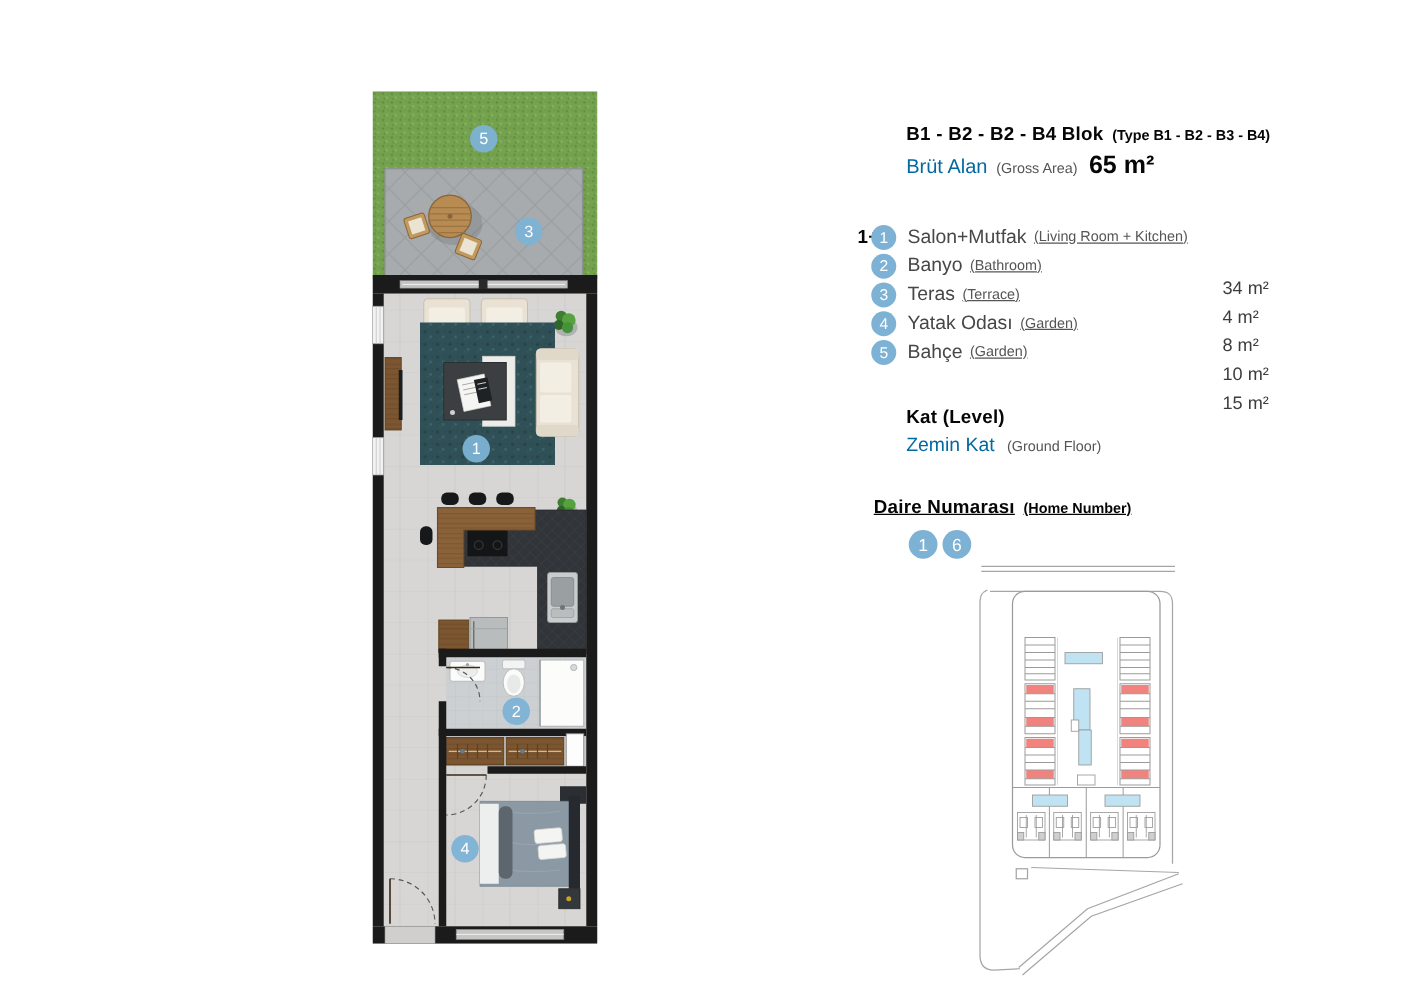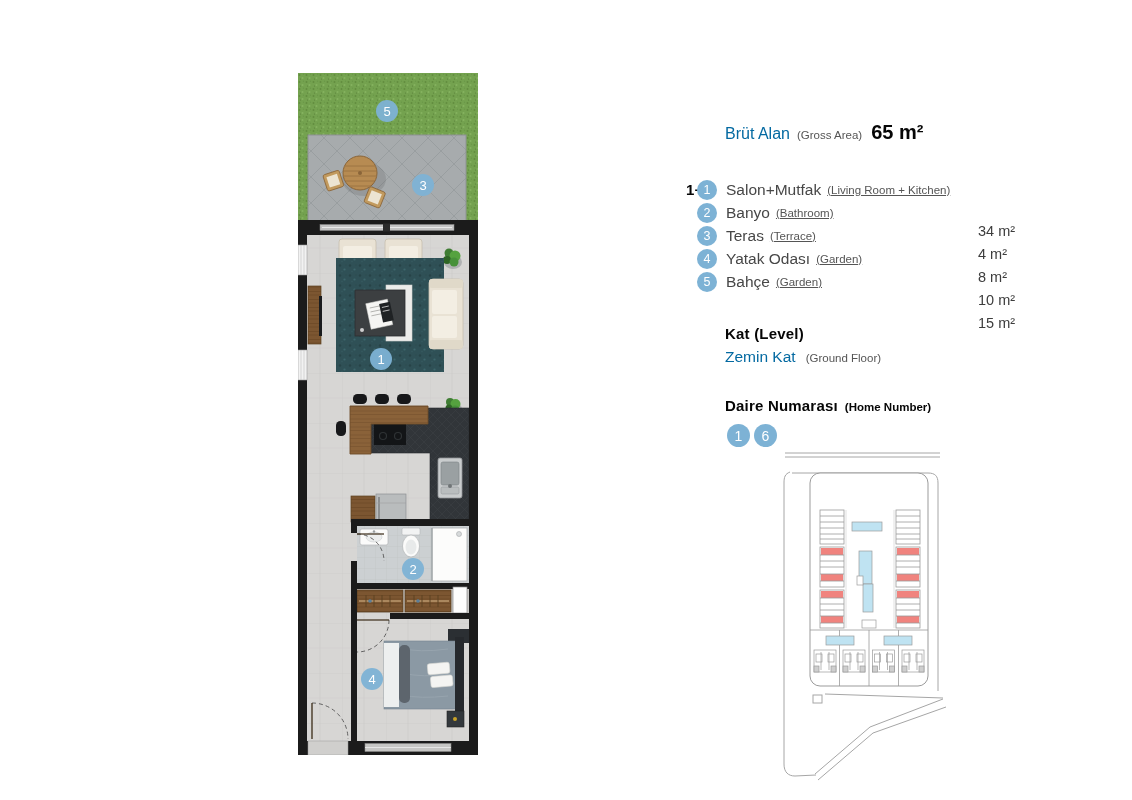--- a/index.html
+++ b/index.html
@@ -280,20 +280,24 @@
         <circle cx="115" cy="496" r="11" fill="#7db2d5" opacity=".95"></circle>
         <text x="115" y="500.5" font-size="13" fill="#ffffff" text-anchor="middle">2</text>
       </g>
       <g>
         <circle cx="74" cy="606" r="11" fill="#7db2d5" opacity=".95"></circle>
         <text x="74" y="610.5" font-size="13" fill="#ffffff" text-anchor="middle">4</text>
       </g>
     </svg>
   </div>
 
+  <div class="abs row-line" style="left:725px;top:99px;">
+    <span class="t-title">B1 - B2 - B2 - B4 Blok</span>
+    <span class="t-title-sm">(Type B1 - B2 - B3 - B4)</span>
+  </div>
   <div class="abs row-line" style="left:725px;top:121px;">
     <span class="t-reg" style="font-size:16px;">Brüt Alan</span>
     <span class="t-sm">(Gross Area)</span>
     <span class="t-bold-val">65 m²</span>
   </div>
   <div class="abs row-line" style="left:686px;top:143px;margin-top:38px;">
     <span class="t-title">1+1</span>
   </div>
 
   <div class="room-row" style="top:178px;">
@@ -328,21 +332,21 @@
   </div>
 
   <div class="abs row-line" style="left:725px;top:325px;">
     <span class="t-title">Kat (Level)</span>
   </div>
   <div class="abs row-line" style="left:725px;top:348px;">
     <span class="t-reg">Zemin Kat</span>
     <span class="t-sm" style="margin-left:10px;">(Ground Floor)</span>
   </div>
 
-  <div class="abs row-line" style="left:725px;top:397px;">
+  <div class="abs row-line" style="left:699px;top:397px;text-decoration:underline;">
     <span class="t-title">Daire Numarası</span>
     <span class="t-title-sm">(Home Number)</span>
   </div>
   <div class="abs" style="left:727px;top:424px;display:flex;gap:4px;">
     <span class="badge badge-m">1</span>
     <span class="badge badge-m">6</span>
   </div>
 
   <div class="abs" style="left:780px;top:448px;width:170px;height:345px;">
     <svg width="170" height="345" viewBox="0 0 170 345">

